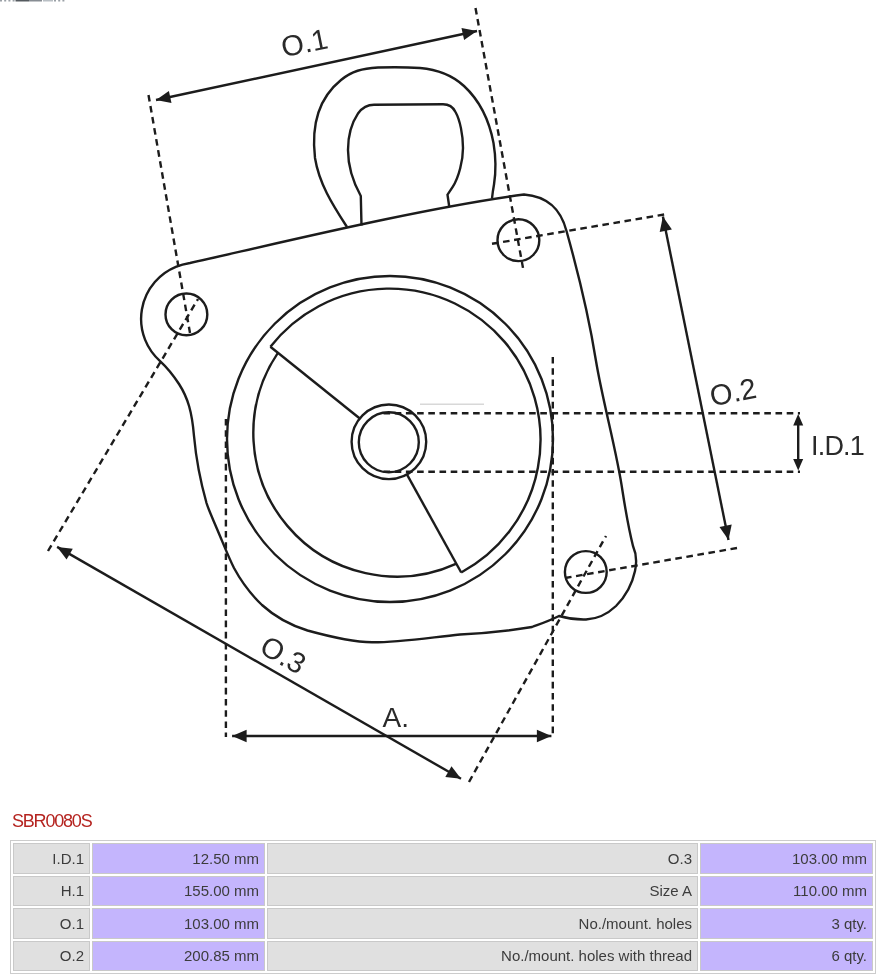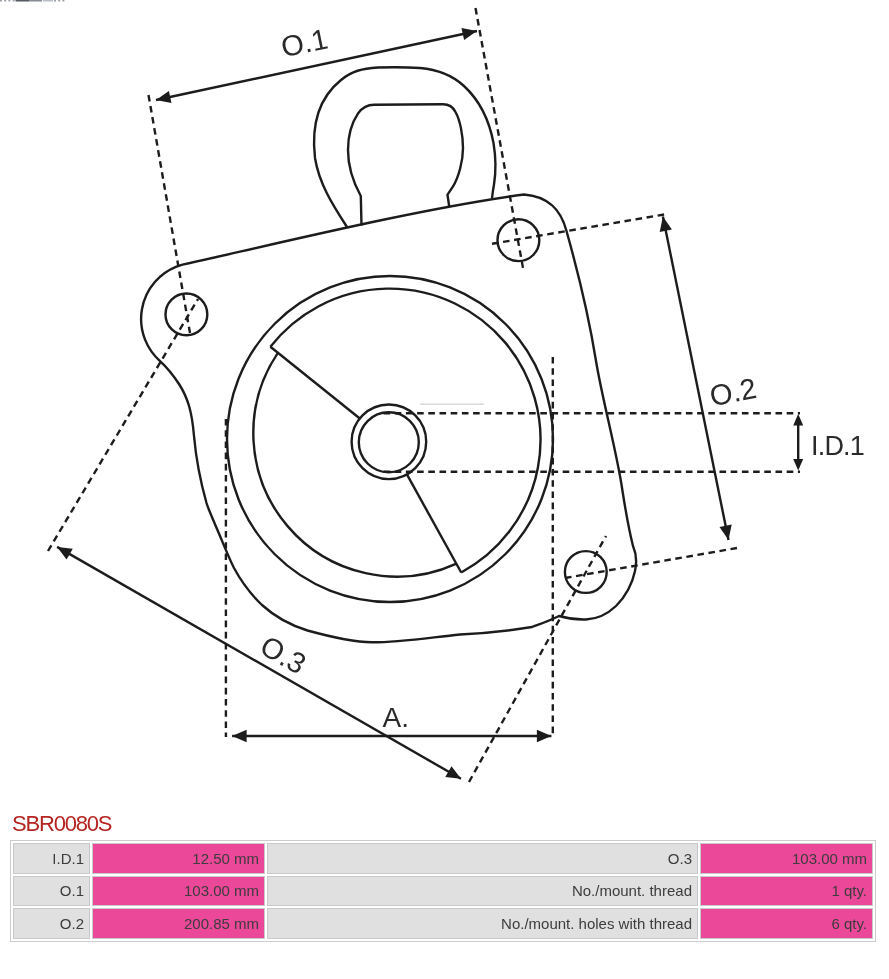--- a/index.html
+++ b/index.html
@@ -1,22 +1,22 @@
 <!DOCTYPE html>
 <html><head>
 <meta charset="utf-8">
 <style>
   html,body{margin:0;padding:0;background:#fff;width:889px;height:979px;overflow:hidden;}
   body{font-family:"Liberation Sans", sans-serif;}
   #art{position:absolute;left:0;top:0;}
-  #title{position:absolute;left:12px;top:811px;color:#b52420;font-size:22px;letter-spacing:-1.2px;}
+  #title{position:absolute;left:12px;top:811px;color:#b52420;font-size:18px;letter-spacing:-1.2px;}
   #tbl{position:absolute;left:10px;top:840px;border-collapse:separate;border-spacing:2px;border:1px solid #ccc;}
   #tbl td{border:1px solid #c9c9c9;height:28.5px;padding:0 5px;font-size:15px;color:#3c3c3c;text-align:right;white-space:nowrap;}
   td.g{background:#e0e0e0;}
-  td.w{background:#ec4899;margin-top:40px;}
+  td.w{background:#c4b5fd;margin-top:40px;}
   .c1{width:65px;}
   .c2{width:161px;}
   .c3{width:419px;}
   .c4{width:161px;}
 </style>
 </head>
 <body>
 <svg id="art" width="889" height="830" viewBox="0 0 889 830">
   <g fill="none" stroke="#1c1c1c" stroke-width="2.4" stroke-linecap="butt">
 
@@ -144,24 +144,30 @@
 
 <table id="tbl">
   <tbody>
       <tr>
     <td class="g c1">I.D.1</td>
         <td class="w c2">12.50 mm</td>
     <td class="g c3">O.3</td>
         <td class="w c4">103.00 mm</td>
   </tr>
   <tr>
+    <td class="g c1">H.1</td>
+        <td class="w c2">155.00 mm</td>
+    <td class="g c3">Size A</td>
+        <td class="w c4">110.00 mm</td>
+  </tr>
+  <tr>
     <td class="g c1">O.1</td>
         <td class="w c2">103.00 mm</td>
-    <td class="g c3">No./mount. thread</td>
-        <td class="w c4">1 qty.</td>
+    <td class="g c3">No./mount. holes</td>
+        <td class="w c4">3 qty.</td>
   </tr>
   <tr>
     <td class="g c1">O.2</td>
         <td class="w c2">200.85 mm</td>
     <td class="g c3">No./mount. holes with thread</td>
         <td class="w c4">6 qty.</td>
   </tr>
 </tbody>
   </table>
 

